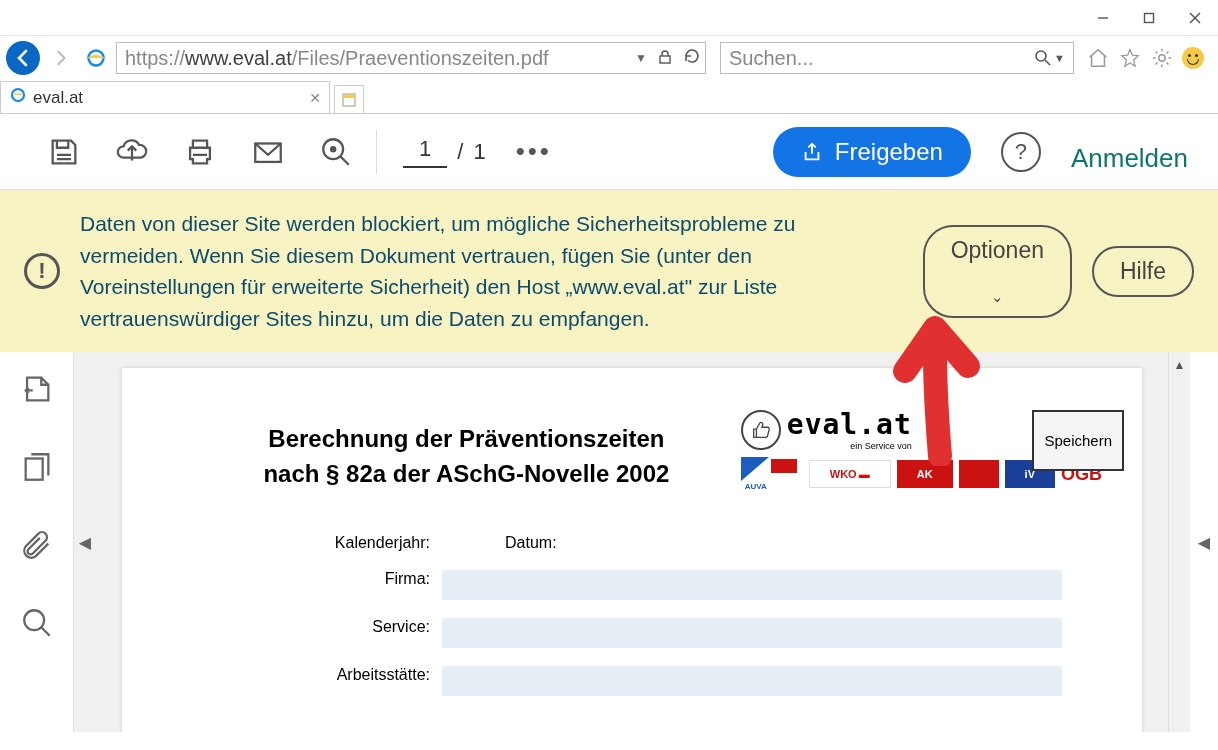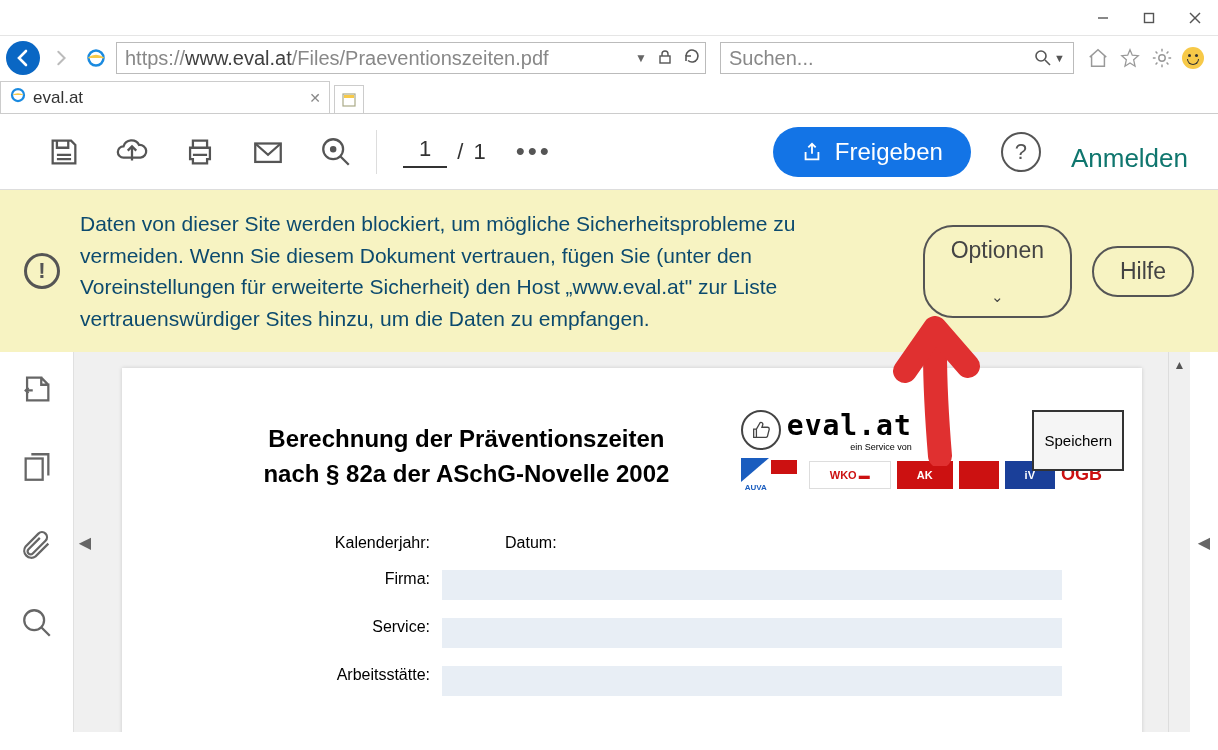--- a/index.html
+++ b/index.html
@@ -59,21 +59,21 @@
   .sidebar-left { width: 74px; background: #fff; border-right: 1px solid #e0e0e0; display: flex; flex-direction: column; align-items: center; padding-top: 20px; gap: 40px; }
   .sbtn svg { width: 34px; height: 34px; stroke: #666; stroke-width: 1.6; fill: none; }
   .expand-left { width: 22px; background: #f0f0f0; display: flex; align-items: center; justify-content: center; color: #666; }
   .pdfpage-wrap { flex: 1; background: #f0f0f0; position: relative; overflow: hidden; padding-top: 16px; }
   .pdfpage { background: #fff; margin: 0 auto; width: 1020px; min-height: 600px; padding: 40px 40px 20px; position: relative; box-shadow: 0 0 4px rgba(0,0,0,0.15); }
   .scrollbar-v { width: 22px; background: #f0f0f0; border-left: 1px solid #ddd; display: flex; flex-direction: column; align-items: center; padding-top: 6px; }
   .scroll-arrow { font-size: 12px; color: #555; }
   .expand-right { width: 28px; background: #fff; display: flex; align-items: center; justify-content: center; color: #666; }
 
   
-  .pdf-header { display: flex; align-items: flex-end; gap: 30px; }
+  .pdf-header { display: flex; align-items: flex-start; gap: 30px; }
   .pdf-title { font-size: 24px; font-weight: bold; text-align: center; line-height: 1.45; flex: 1; padding-top: 14px; padding-left: 60px; }
   .logos { display: flex; flex-direction: column; gap: 6px; align-items: flex-start; }
   .logo-eval { display: flex; align-items: center; gap: 6px; }
   .eval-thumb { width: 40px; height: 40px; border: 2px solid #444; border-radius: 50%; display: flex; align-items: center; justify-content: center; }
   .eval-text { font-family: monospace; font-size: 28px; font-weight: bold; letter-spacing: 1px; }
   .eval-sub { font-size: 9px; text-align: right; }
   .logo-row { display: flex; align-items: center; gap: 6px; }
   .auva { width: 62px; height: 34px; position: relative; }
   .auva-tri { width: 0; height: 0; border-left: 28px solid #1a5dbf; border-bottom: 24px solid transparent; position: absolute; top: 0; left: 0; }
   .auva-eagle { width: 26px; height: 14px; background: #c11; position: absolute; top: 2px; right: 6px; }

